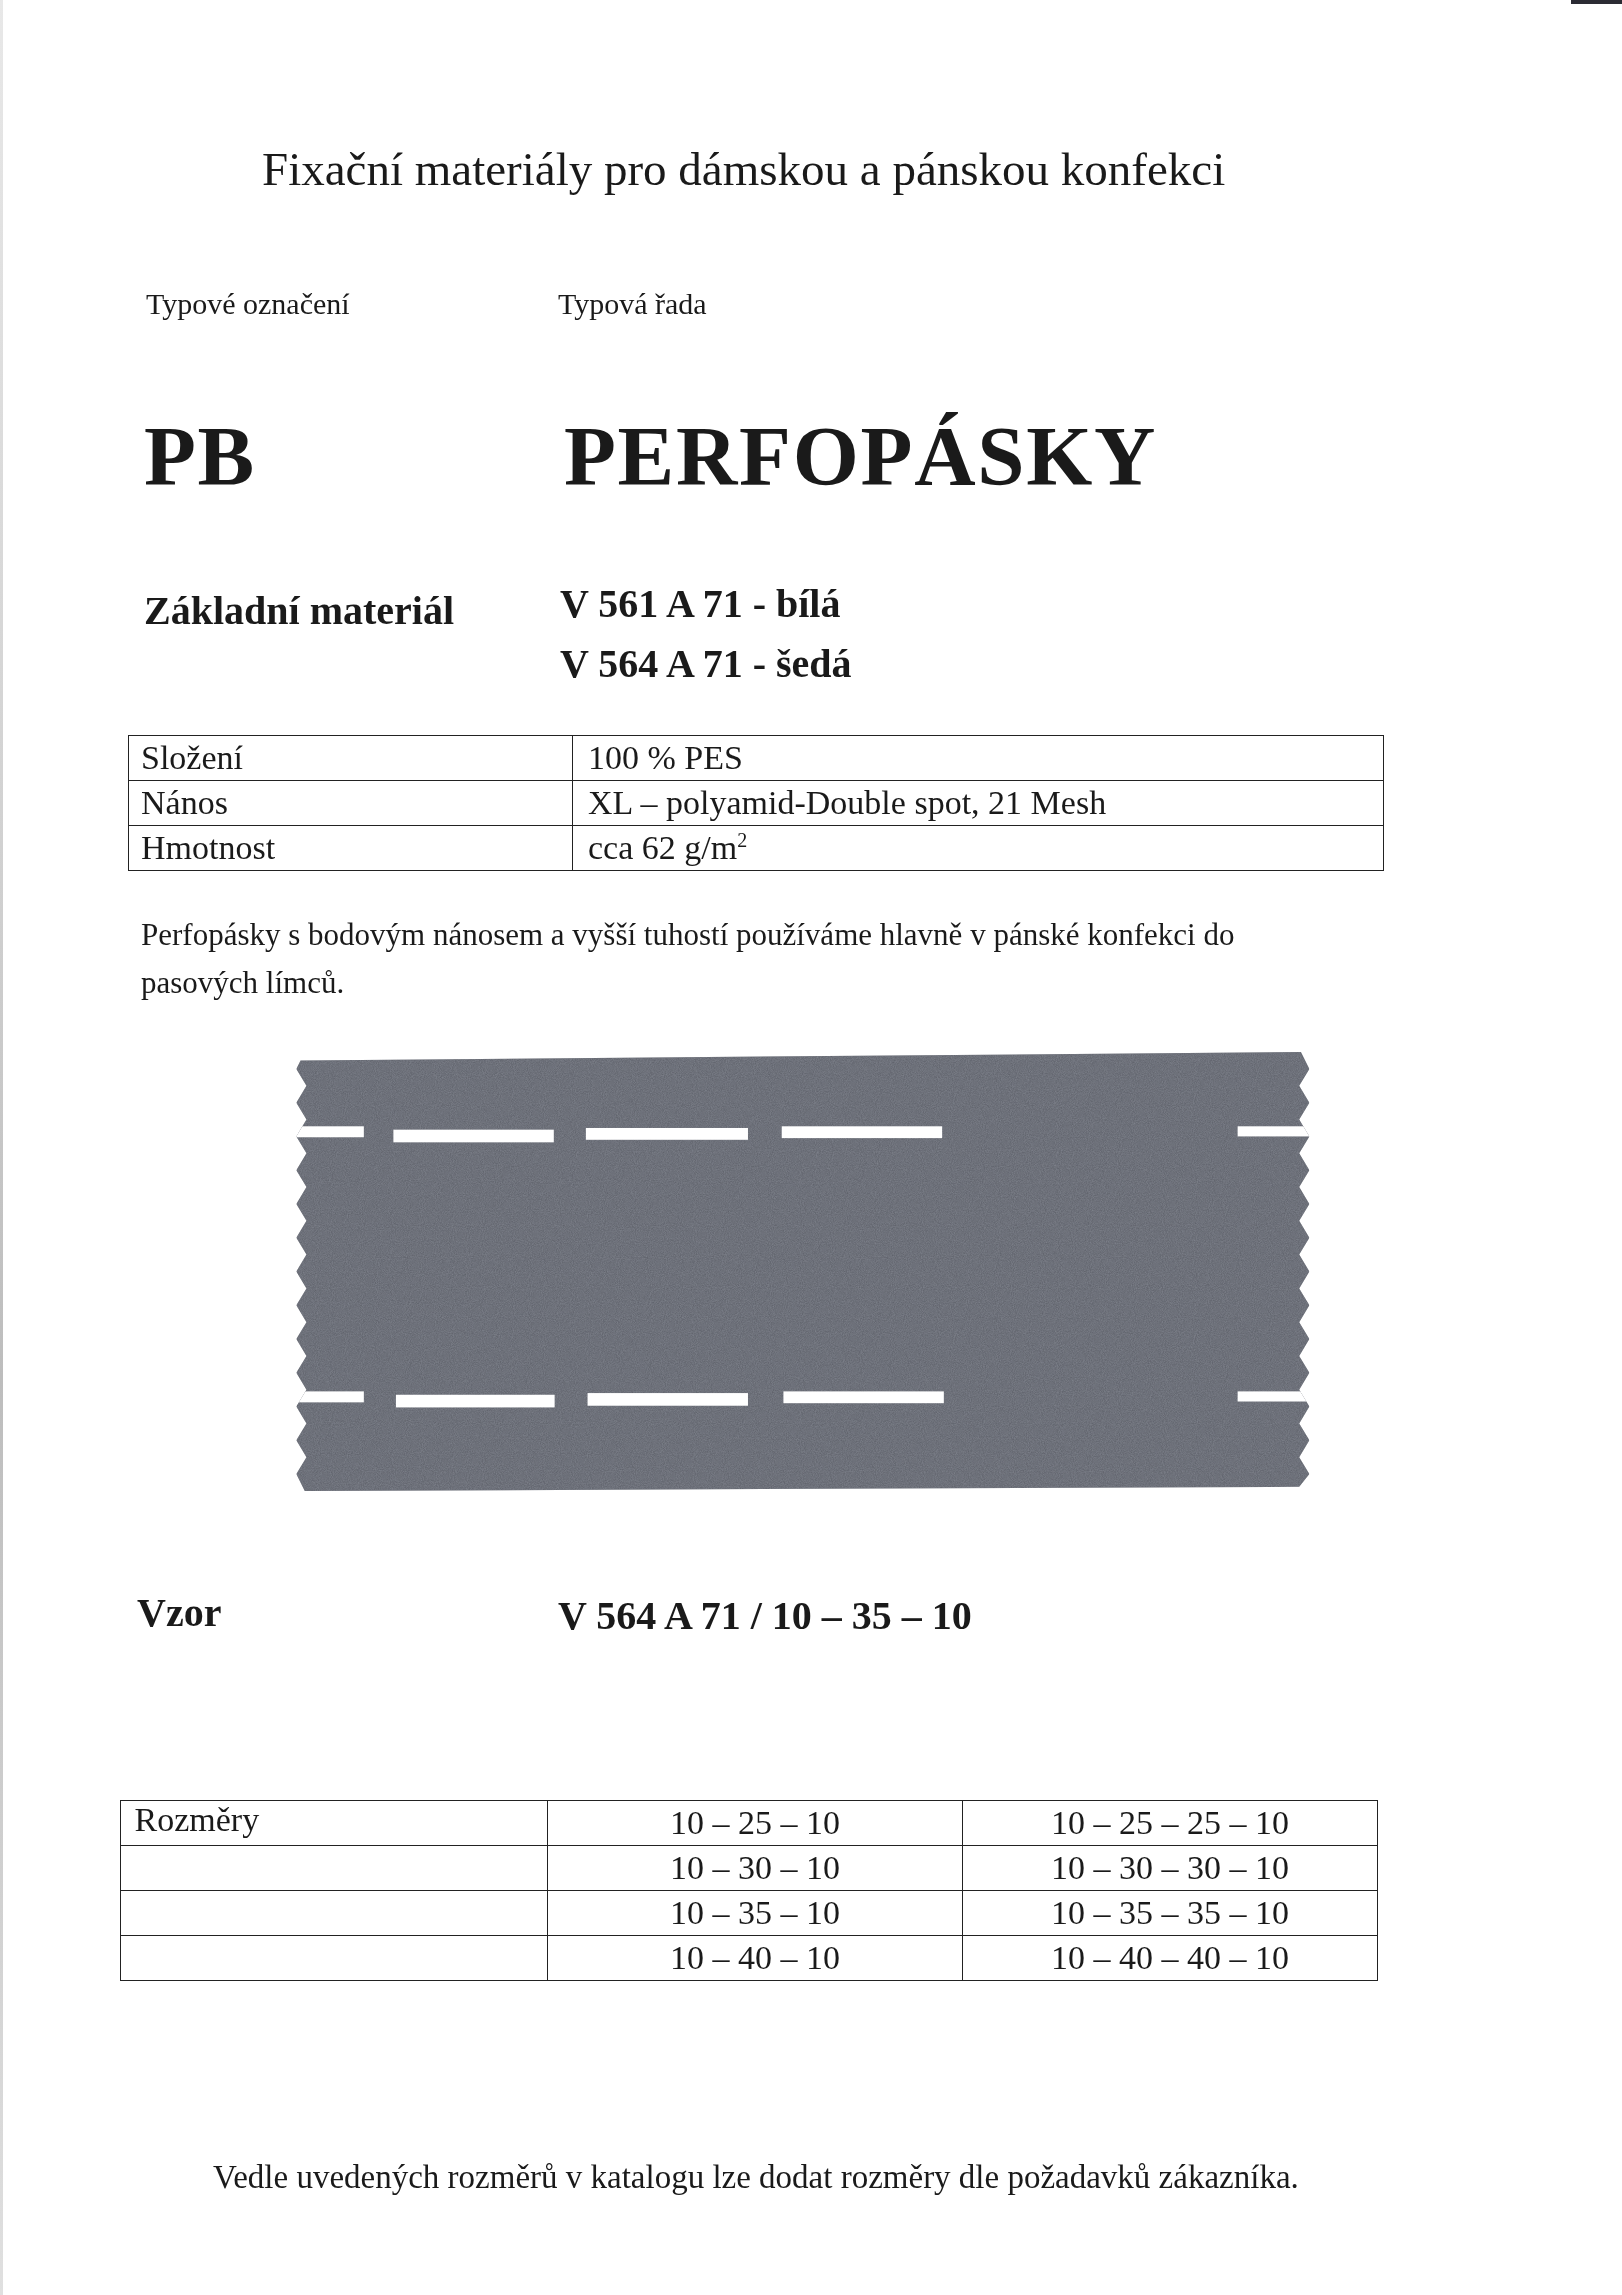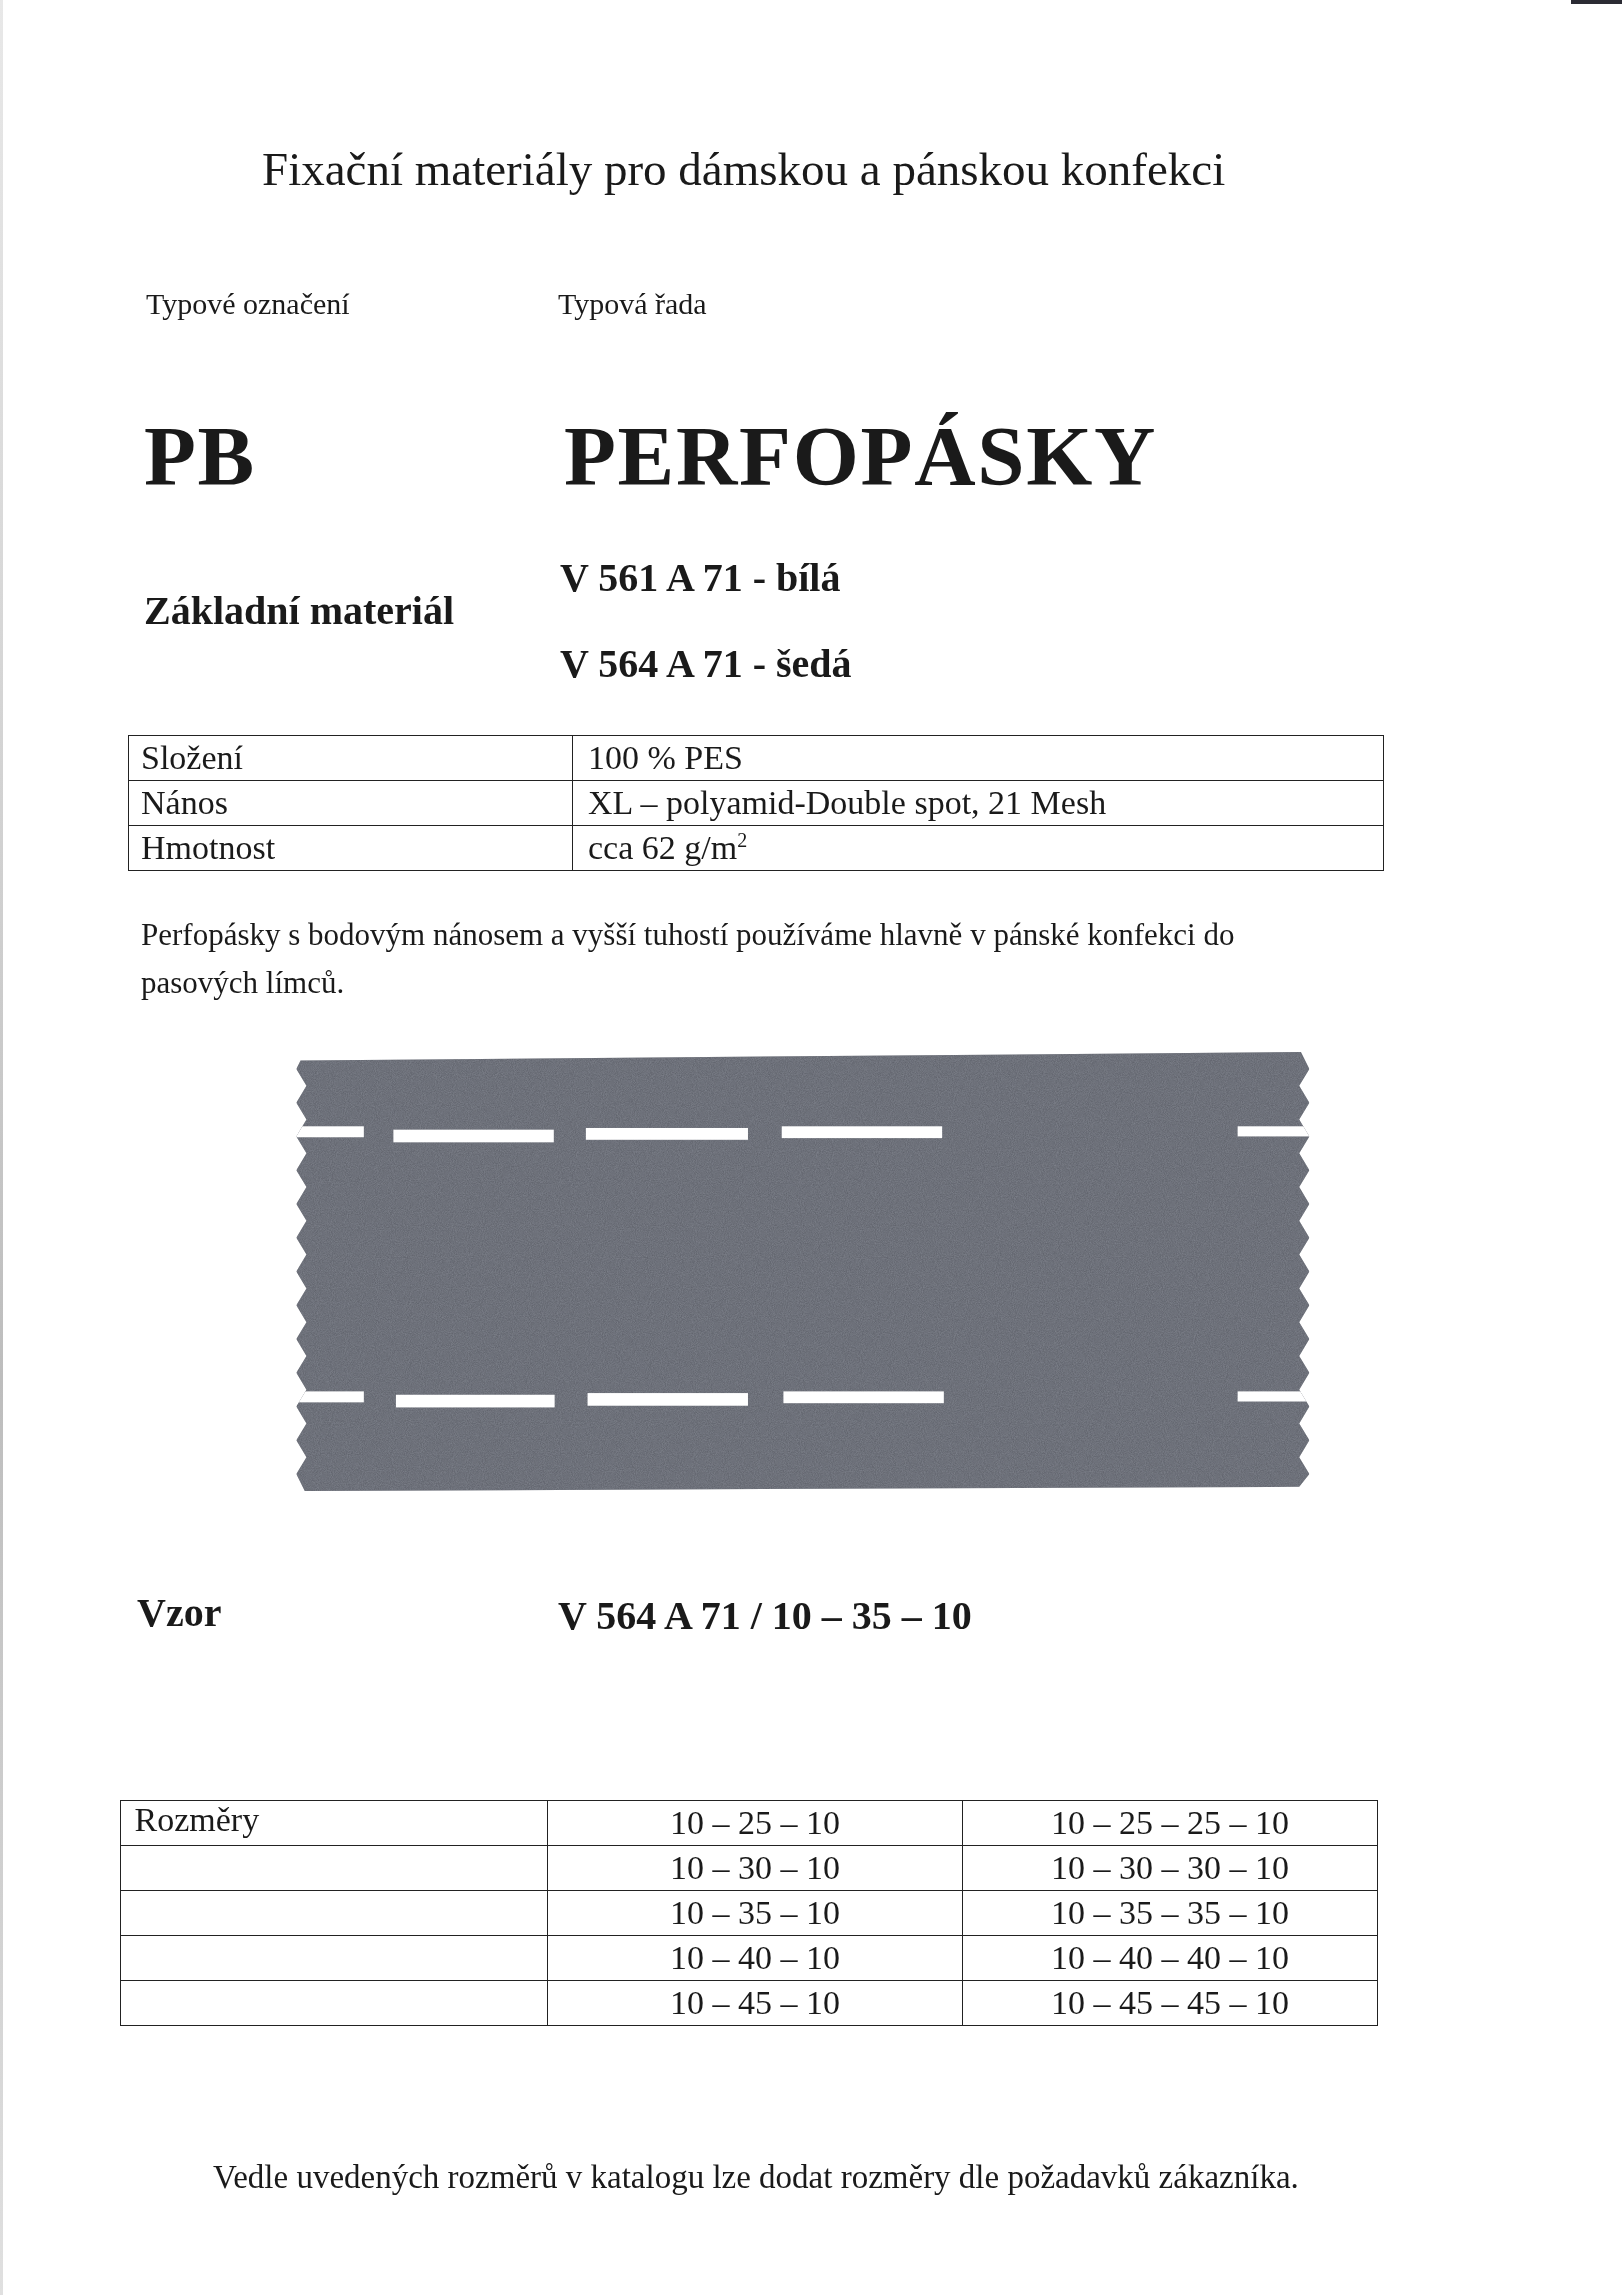--- a/index.html
+++ b/index.html
@@ -35,21 +35,21 @@
 
 <div class="abs title">Fixační materiály pro dámskou a pánskou konfekci</div>
 
 <div class="abs lbl-small" style="left:146px">Typové označení</div>
 <div class="abs lbl-small" style="left:558px">Typová řada</div>
 
 <div class="abs big" style="left:144px">PB</div>
 <div class="abs big" style="left:564px">PERFOPÁSKY</div>
 
 <div class="abs sub" style="left:144px; top:587px">Základní materiál</div>
-<div class="abs sub" style="left:560px; top:554px">V 561 A 71 - bílá</div>
+<div class="abs sub" style="left:560px; top:580px">V 561 A 71 - bílá</div>
 <div class="abs sub" style="left:560px; top:640px">V 564 A 71 - šedá</div>
 
 <table class="spec" style="left:128px; top:735px; width:1256px;">
   <tbody>
       <tr>
     <td class="k">Složení</td>
     <td class="v">100 % PES</td>
   </tr>
   <tr>
     <td class="k">Nános</td>
@@ -113,22 +113,17 @@
   <tr>
     <td class="k"></td>
     <td class="c">10 – 35 – 10</td>
     <td class="c">10 – 35 – 35 – 10</td>
   </tr>
   <tr>
     <td class="k"></td>
     <td class="c">10 – 40 – 10</td>
     <td class="c">10 – 40 – 40 – 10</td>
   </tr>
-  <tr>
-    <td class="k"></td>
-    <td class="c">10 – 45 – 10</td>
-    <td class="c">10 – 45 – 45 – 10</td>
-  </tr>
 </tbody>
   </table>
 
 <div class="abs footer">Vedle uvedených rozměrů v katalogu lze dodat rozměry dle požadavků zákazníka.</div>
 
 
 </body></html>

